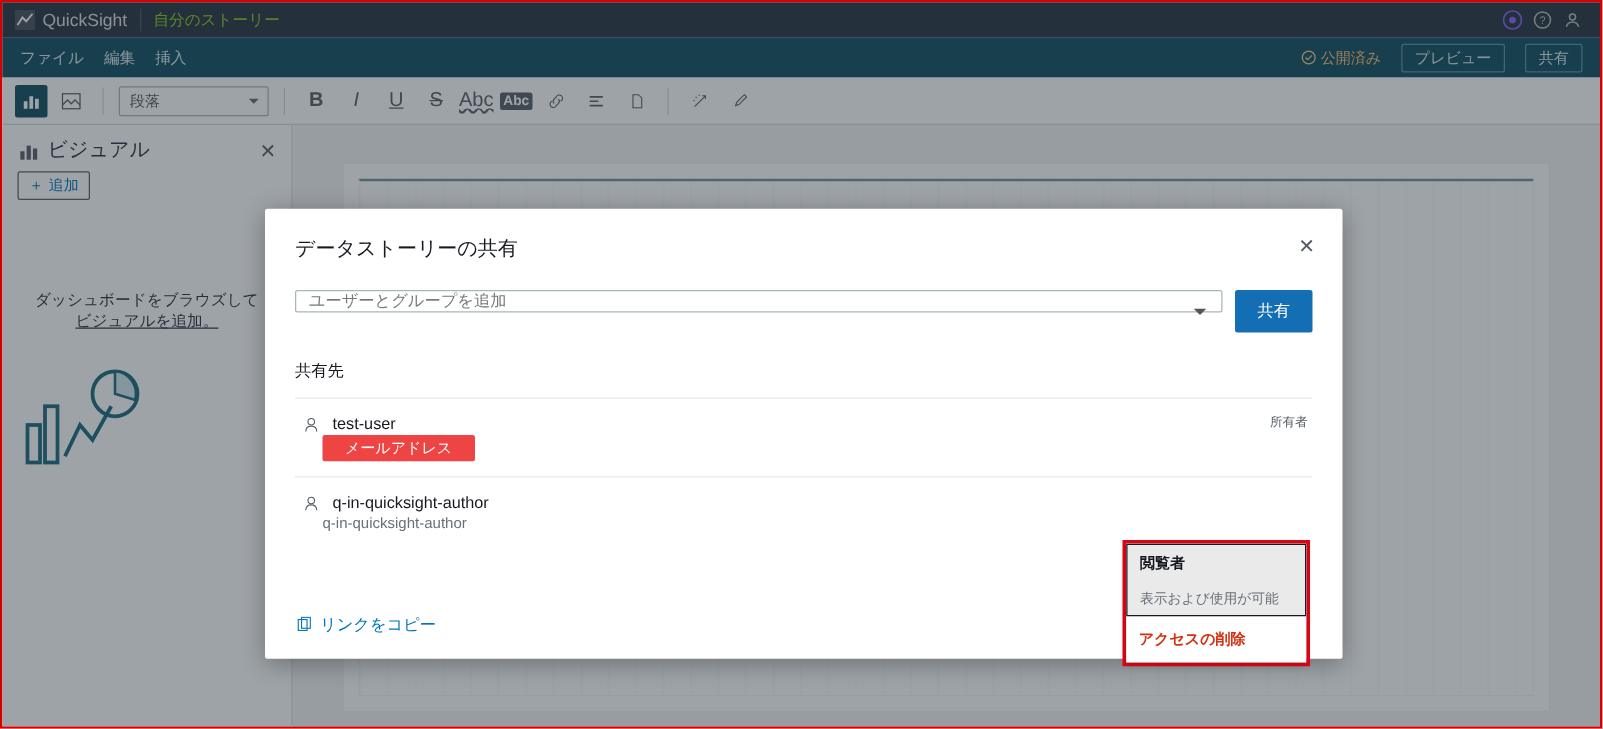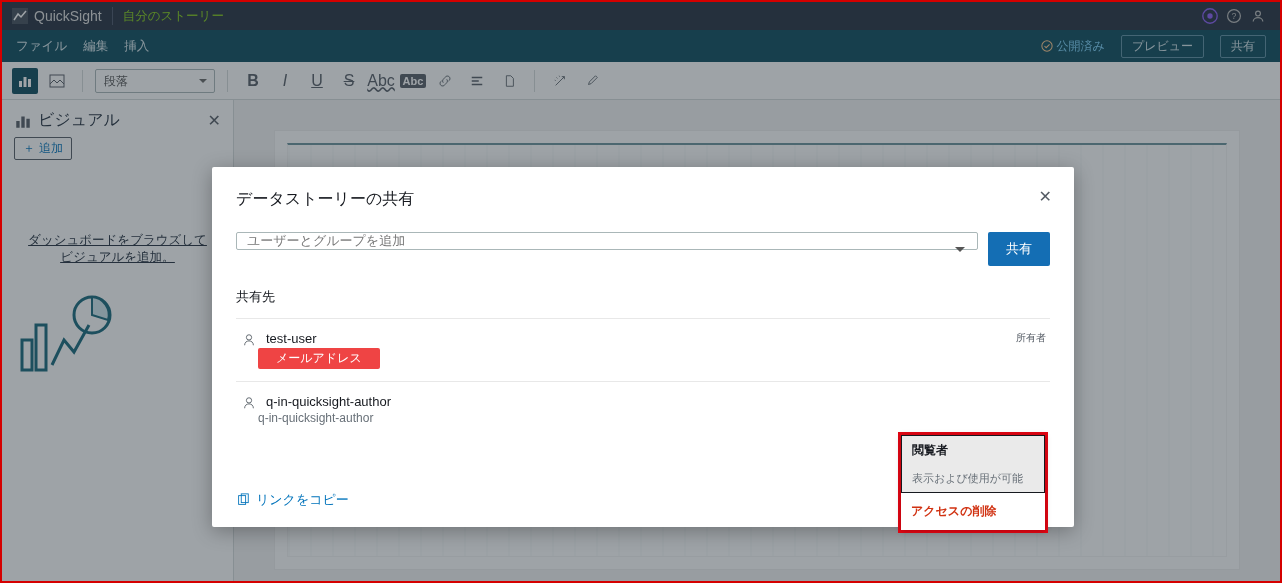--- a/index.html
+++ b/index.html
@@ -13,39 +13,39 @@
 .topbar .logo svg { width: 16px; height: 16px; }
 .topbar .divider { width: 1px; height: 18px; background: #4a5568; margin: 0 10px; }
 .topbar .title { font-size: 12.5px; color: #84cc16; }
 .topbar .spacer { flex: 1; }
 .topbar .hdr-icon { width: 24px; height: 24px; display: flex; align-items: center; justify-content: center; color: #bbb; cursor: pointer; }
 .topbar .hdr-icon.purple svg circle:first-child { stroke: #8a5cf6; }
 
 
 .menubar { height: 32px; background: #0a4a5c; color: #d5e5ea; display: flex; align-items: center; padding: 0 14px; font-size: 12.5px; gap: 16px; }
 .menubar .spacer { flex: 1; }
-.menubar .publish-status { color: #7dd3fc; display: flex; align-items: center; gap: 4px; font-size: 12px; }
+.menubar .publish-status { color: #fdba74; display: flex; align-items: center; gap: 4px; font-size: 12px; }
 .menubar .menubtn { border: 1px solid #5b8fa3; border-radius: 2px; padding: 2px 10px; font-size: 12px; color: #d5e5ea; cursor: pointer; background: transparent; }
 
 
 .toolbar { height: 38px; background: #fff; border-bottom: 1px solid #d5dbdb; display: flex; align-items: center; padding: 0 10px; gap: 6px; }
 .tbicon { width: 26px; height: 26px; display: flex; align-items: center; justify-content: center; color: #545b64; cursor: pointer; border-radius: 2px; }
 .tbicon:first-child { background: #0a4a5c; color: #fff; }
 .tb-select { border: 1px solid #aab7b8; border-radius: 2px; padding: 2px 28px 2px 8px; height: 24px; font-size: 12px; color: #555; background: #fff; appearance: none; position: relative; width: 120px; }
 .tb-select-wrap { position: relative; }
 .tb-select-wrap::after { content: ""; position: absolute; right: 8px; top: 10px; border: 4px solid transparent; border-top-color: #666; }
 .tb-sep { width: 1px; height: 22px; background: #d5dbdb; margin: 0 6px; }
 .pill { background: #545b64; color: #fff; padding: 1px 3px; border-radius: 2px; font-size: 11px; font-weight: bold; }
 
 
 .sidebar { position: absolute; left: 0; top: 98px; width: 232px; bottom: 0; background: #fff; border-right: 1px solid #d5dbdb; padding: 10px 12px; }
 .sidebar .side-head { display: flex; align-items: center; gap: 6px; font-size: 16px; color: #232f3e; }
 .sidebar .side-head .close { margin-left: auto; font-size: 16px; color: #545b64; cursor: pointer; }
 .sidebar .add-btn { margin-top: 6px; border: 1px solid #545b64; border-radius: 2px; padding: 2px 8px; font-size: 12px; color: #0073bb; display: inline-flex; align-items: center; gap: 4px; cursor: pointer; background: #fff; }
-.sidebar .hint { margin-top: 72px; text-align: center; font-size: 12.5px; color: #232f3e; text-decoration: underline; }
+.sidebar .hint { margin-top: 72px; text-align: center; font-size: 12.5px; color: #232f3e; }
 .sidebar .hint .link { text-decoration: underline; }
 .sidebar .illust { margin: 24px auto 0; width: 100px; height: 90px; }
 
 
 .canvas { position: absolute; left: 232px; right: 0; top: 98px; bottom: 0; background: #f4f4f4; padding: 30px 40px; }
 .page { background: #fff; min-height: 440px; border: 1px solid #eee; position: relative; }
 .page::before { content: ""; position: absolute; inset: 12px; background: repeating-linear-gradient(90deg, #f8fafb 0 2px, #fff 2px 22px); opacity: 0.6; border: 1px solid #eee; border-top: 2px solid #0a4a5c; }
 
 
 .dim { position: absolute; inset: 0; background: rgba(40,50,60,0.45); }

